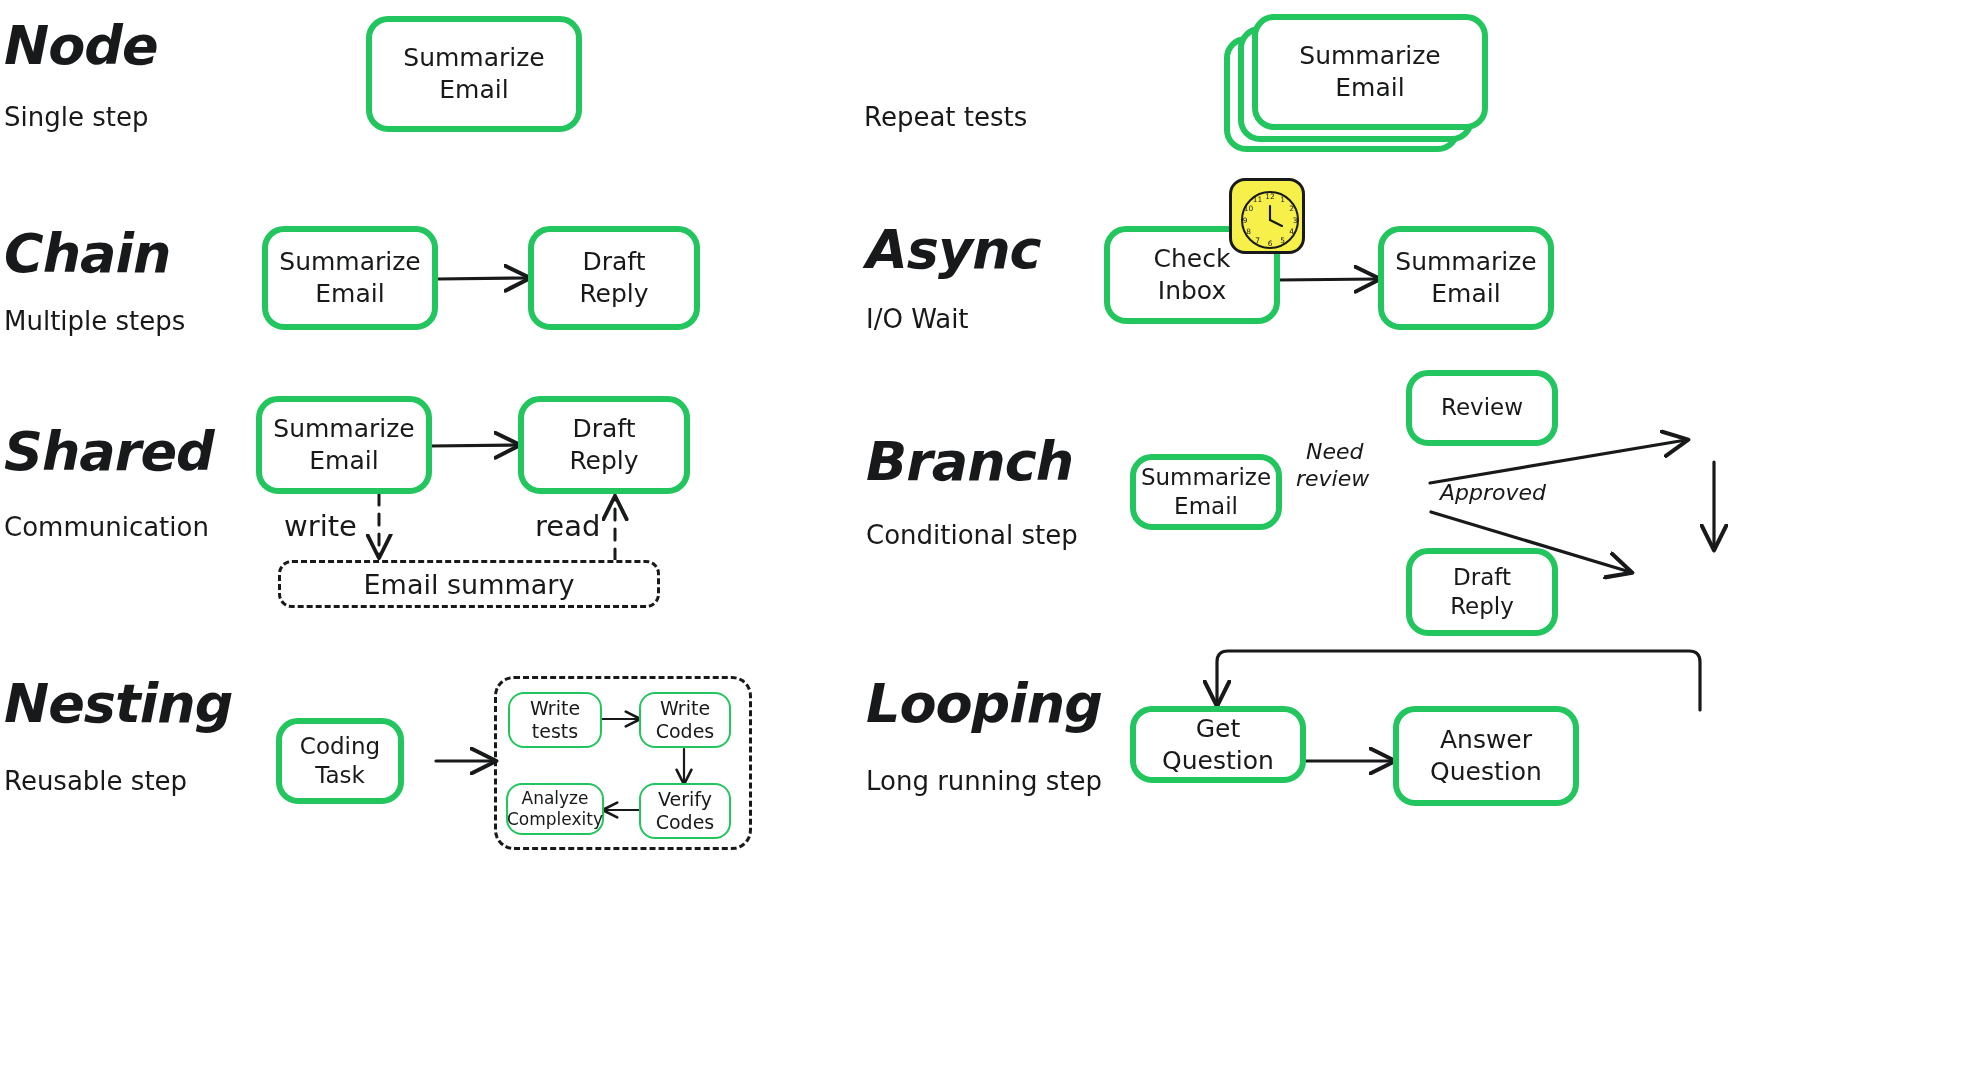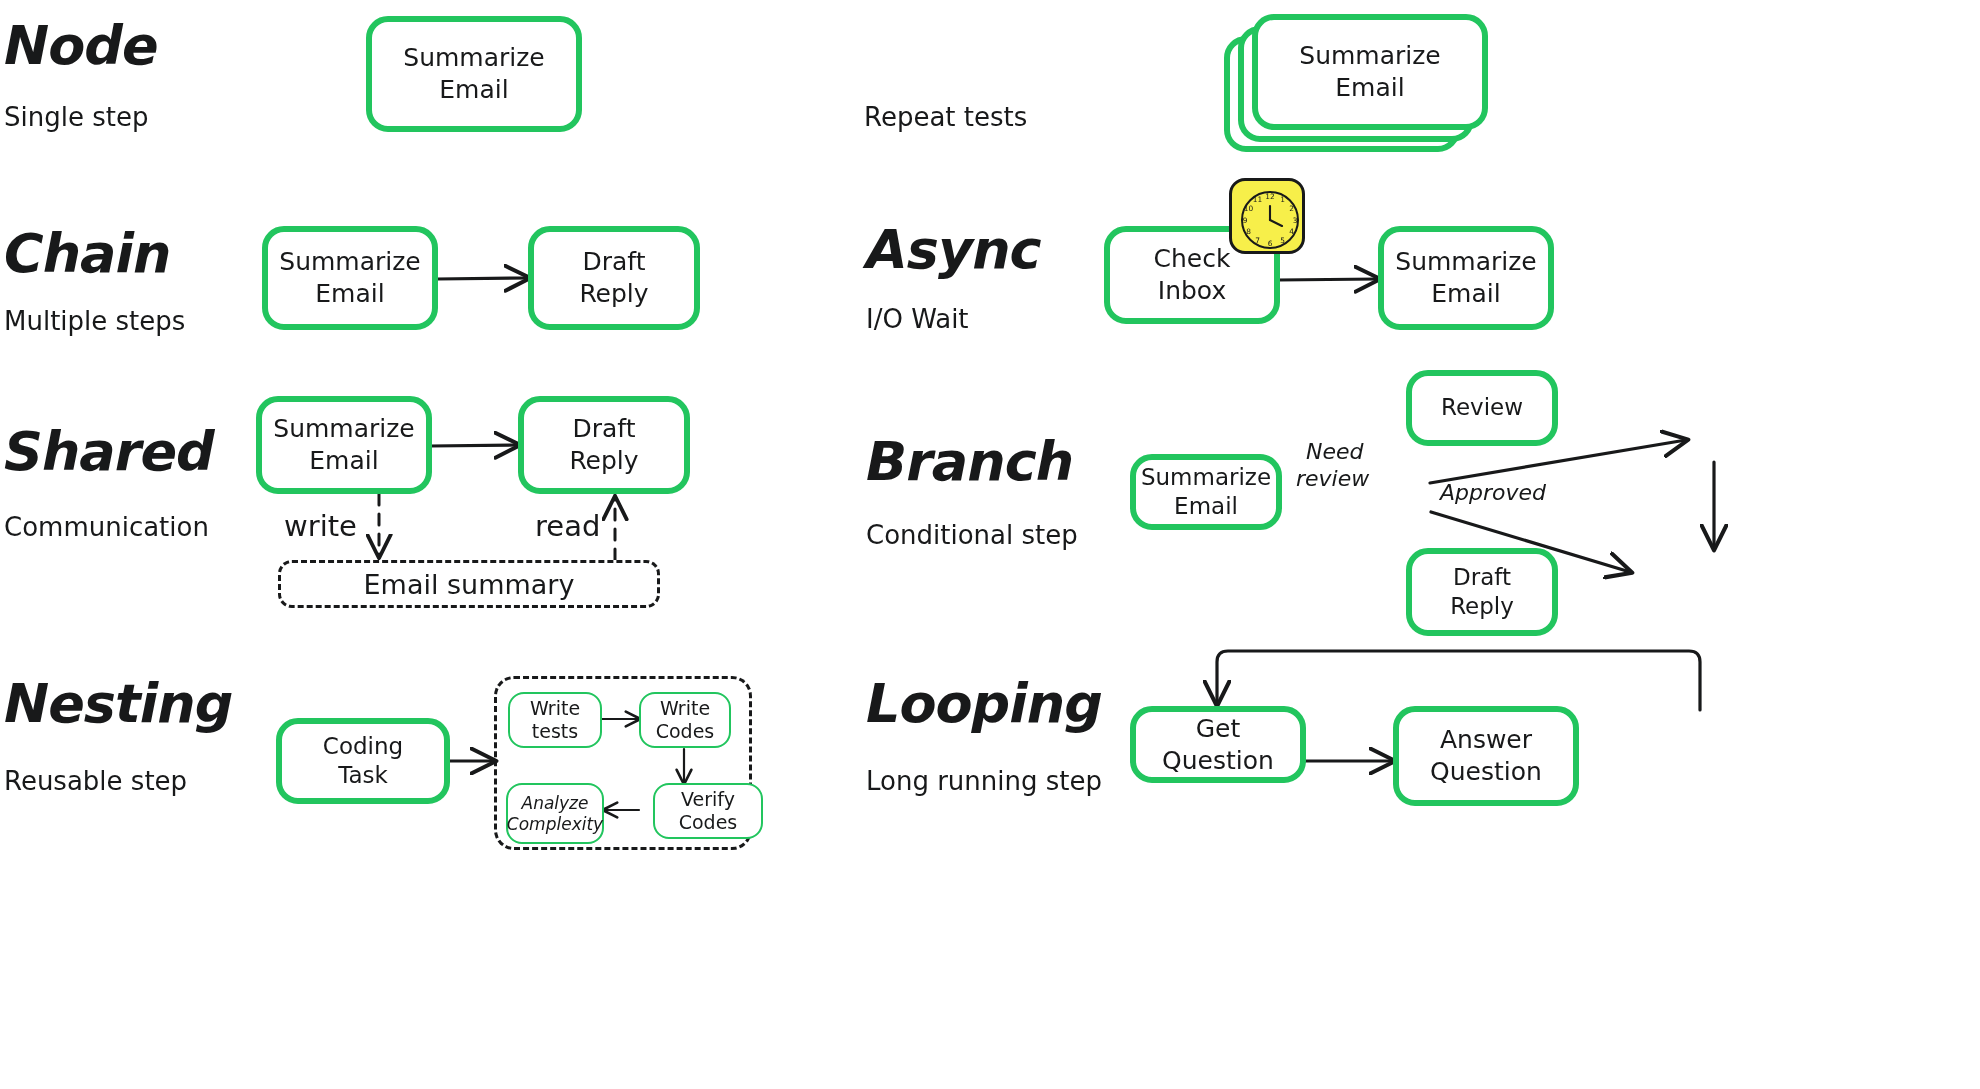--- a/index.html
+++ b/index.html
@@ -256,36 +256,36 @@
     <span class="lines">Draft<br>Reply</span>
   </div>
 
   <div class="edge-label branch" style="left:1306px;top:439px;">Need</div>
   <div class="edge-label branch" style="left:1296px;top:466px;">review</div>
   <div class="edge-label branch" style="left:1440px;top:480px;">Approved</div>
 
   <div class="pattern-title" style="left:4px;top:672px;">Nesting</div>
   <div class="pattern-sub" style="left:4px;top:766px;">Reusable step</div>
 
-  <div class="node" style="left:276px;top:718px;width:174px;height:86px;font-size:23px;">
+  <div class="node" style="left:276px;top:718px;width:128px;height:86px;font-size:23px;">
     <span class="lines">Coding<br>Task</span>
   </div>
 
   <div class="dashed-container" style="left:494px;top:676px;width:258px;height:174px;"></div>
 
   <div class="node small" style="left:508px;top:692px;width:94px;height:56px;">
     <span class="lines">Write<br>tests</span>
   </div>
   <div class="node small" style="left:639px;top:692px;width:92px;height:56px;">
     <span class="lines">Write<br>Codes</span>
   </div>
-  <div class="node small" style="left:653px;top:783px;width:110px;height:56px;">
+  <div class="node small" style="left:639px;top:783px;width:92px;height:56px;">
     <span class="lines">Verify<br>Codes</span>
   </div>
-  <div class="node small" style="left:506px;top:783px;width:98px;height:61px;font-size:17px;font-style:italic;">
+  <div class="node small" style="left:506px;top:783px;width:98px;height:52px;font-size:17px;">
     <span class="lines">Analyze<br>Complexity</span>
   </div>
 
   <div class="pattern-title" style="left:866px;top:672px;">Looping</div>
   <div class="pattern-sub" style="left:866px;top:766px;">Long running step</div>
 
   <div class="node" style="left:1130px;top:706px;width:176px;height:77px;">
     <span class="lines">Get<br>Question</span>
   </div>
   <div class="node" style="left:1393px;top:706px;width:186px;height:100px;">

